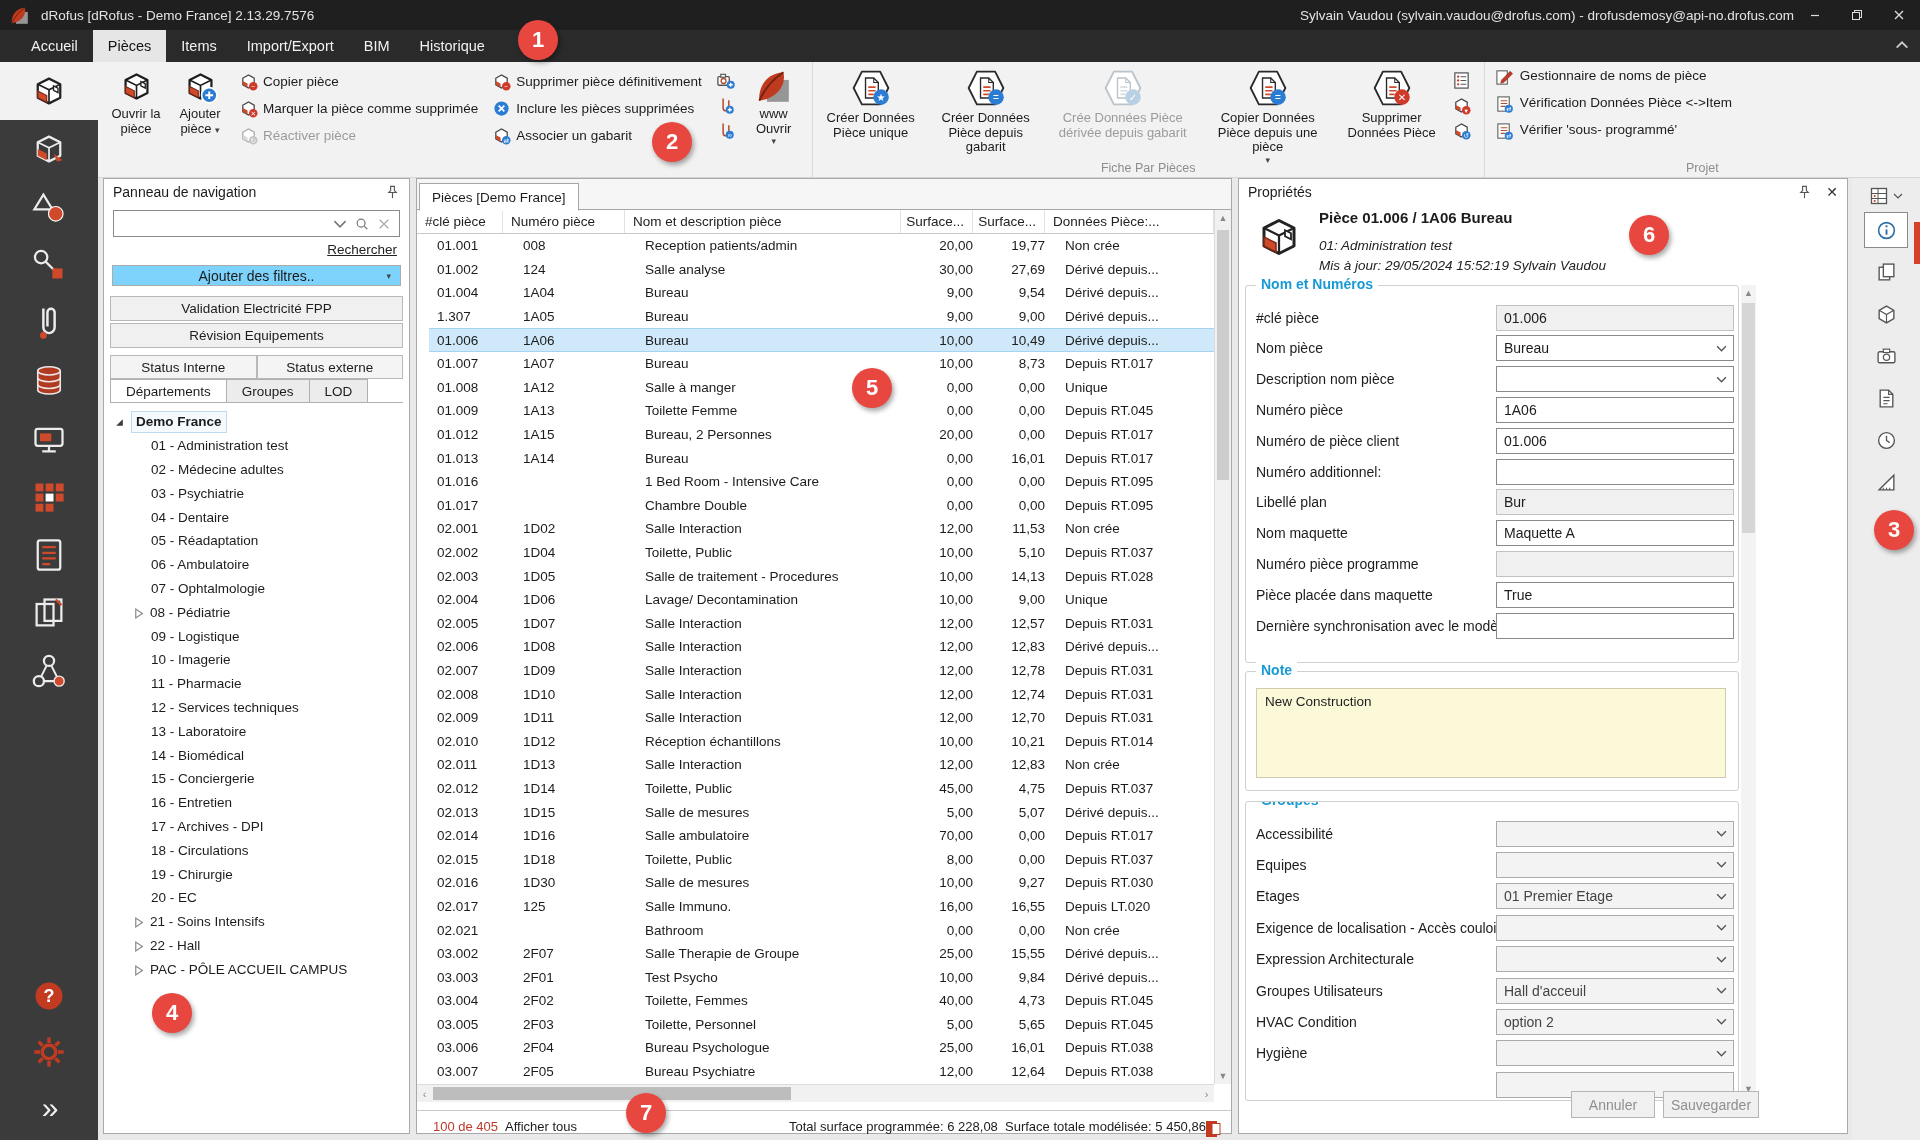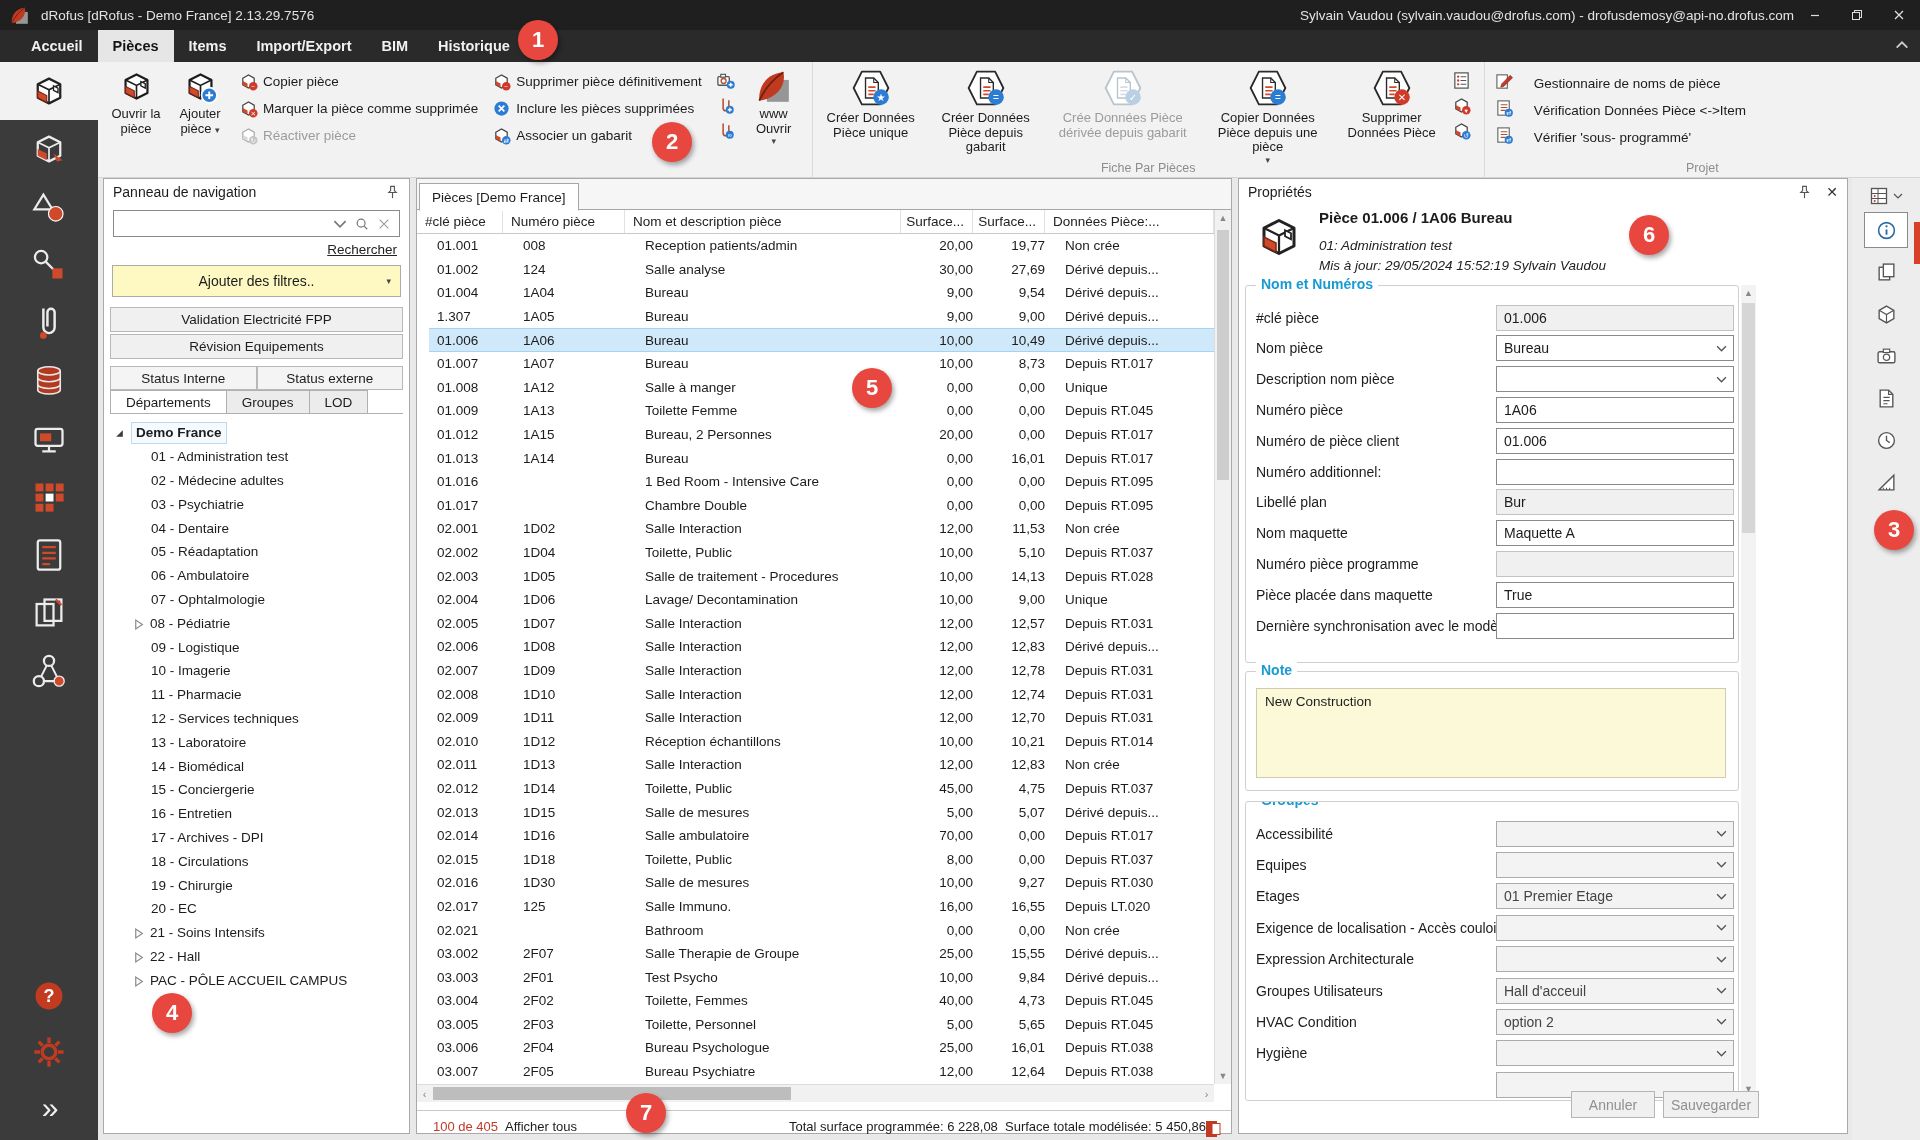--- a/index.html
+++ b/index.html
@@ -12,21 +12,21 @@
   .titlebar { position:absolute; left:0; top:0; right:0; height:30px; background:#1f1f1f;
               display:flex; align-items:center; color:#e3e3e3; }
   .app-logo { width:19px; height:19px; margin-left:10px; }
   .wtitle { margin-left:12px; font-size:13.5px; }
   .account { margin-left:auto; font-size:13.5px; }
   .winbtn { width:42px; height:30px; display:flex; align-items:center; justify-content:center; }
   .winbtn svg { width:12px; height:12px; }
 
   
   .tabrow { position:absolute; left:0; top:30px; right:0; height:32px; background:#2a2a2a; display:flex; }
-  #menu-tabs { display:flex; padding-left:16px;font-weight:bold; }
+  #menu-tabs { display:flex; padding-left:16px; }
   .mtab { padding:0 15px; display:flex; align-items:center; font-size:14.5px; color:#f1f1f1; }
   .mtab.active { background:#e6e6e6; color:#141414; }
   .collapse-btn { position:absolute; right:10px; top:8px; width:16px; height:14px; }
 
   
   .sidebar { position:absolute; left:0; top:62px; width:98px; bottom:0; background:#3b3b3b;
              color:#ececec; display:flex; flex-direction:column; }
   .sb-tile { height:58px; display:flex; align-items:center; justify-content:center; color:#ececec; }
   .sb-tile svg { width:36px; height:36px; }
   .sb-tile.selected { background:#f2f2f2; color:#222; }
@@ -44,34 +44,34 @@
             font-size:13px; line-height:1.13; padding-top:2px; color:#1c1c1c; }
   .bigbtn .mainic { width:35px; height:35px; margin-bottom:3px; }
   .bigbtn.b2 { width:auto; padding:0 6px; }
   .bigbtn .mainic2 { width:42px; height:42px; margin-bottom:2px; }
   .dd { font-size:9px; color:#444; }
   .rcol { display:flex; flex-direction:column; gap:6px; padding:4px 7px 0; }
   .rbtn { display:flex; align-items:center; gap:5px; font-size:13.5px; height:21px; white-space:nowrap; }
   .rbtn .ic, .prow .ic { width:19px; height:19px; flex:0 0 19px; }
   .smic { width:19px; height:19px; }
   .disabled { color:#9b9b9b; }
-  .prow { display:flex; align-items:flex-end; gap:20px; font-size:13.5px; height:23px; white-space:nowrap; }
+  .prow { display:flex; align-items:flex-start; gap:6px; font-size:13.5px; height:23px; white-space:nowrap; }
   #project-rows { display:flex; flex-direction:column; gap:4px; padding:6px 10px 0; }
 
   
   .navpanel { position:absolute; left:103px; top:178px; width:307px; height:956px; background:#fff;
               border:1px solid #a9a9a9; font-size:13.5px; }
   .p-head { height:26px; display:flex; align-items:center; padding:0 9px; font-size:14px; }
   .p-head .pin { margin-left:auto; width:15px; height:15px; }
   .np-search { margin:5px 9px 0; height:27px; border:1px solid #8a8a8a; background:#fff;
                display:flex; align-items:center; }
   .np-search input { flex:1; border:none; outline:none; height:100%; font-size:13.5px; padding:0 6px; min-width:0; }
   .np-search .icon { width:14px; height:14px; margin-right:8px; }
   .np-rech { text-align:right; margin:5px 12px 0; text-decoration:underline; color:#222; }
-  .np-filter { position:relative; margin:8px 8px 0; height:32px; border:1px solid #ababab; background:#fef9c3;
+  .np-filter { position:relative; margin:8px 8px 0; height:21px; border:1px solid #ababab; background:#7dd3fc;
                display:flex; align-items:center; justify-content:center; font-size:14px; }
   .np-filter .dd { position:absolute; right:9px; }
   .np-abtn { margin:2px 6px 0; height:25px; border:1px solid #b8b8b8; background:#f0f0f0;
              display:flex; align-items:center; justify-content:center; }
   .np-abtn:first-of-type { margin-top:10px; }
   #status-tabs { display:flex; margin:7px 6px 0;border-radius:6px; }
   .stab { flex:1; height:24px; border:1px solid #b8b8b8; background:#f4f4f4;
           display:flex; align-items:center; justify-content:center; }
   #nav-tabs { display:flex; margin:0 6px; border-bottom:1px solid #b0b0b0; }
   .ntab { padding:4px 15px 3px; border:1px solid #b0b0b0; border-bottom:none; background:#ececec; margin-right:-1px; }

